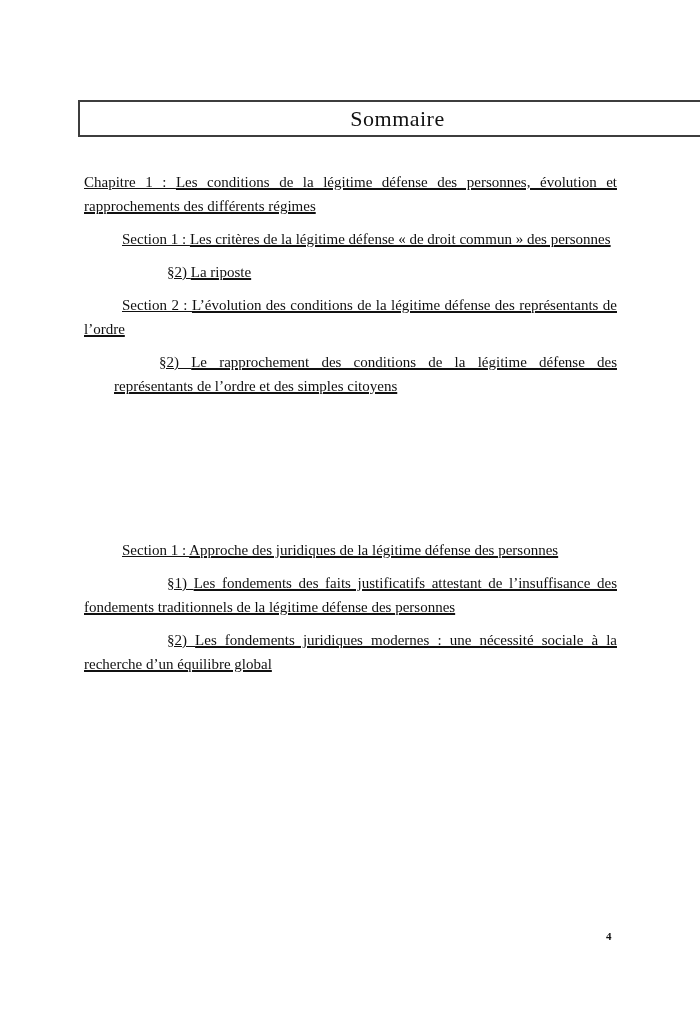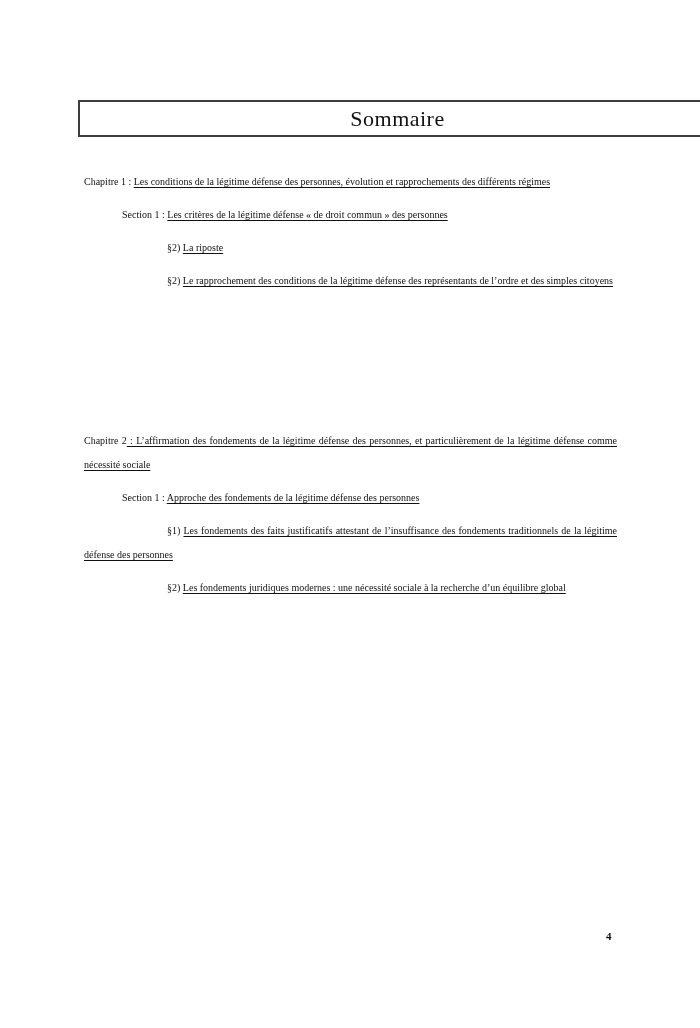--- a/index.html
+++ b/index.html
@@ -24,29 +24,30 @@
   }
   .title-box .title-text {
     font-size: 22px;
     letter-spacing: 0.5px;
     color: #111111;
   }
   .content {
     position: absolute;
     left: 84px; top: 170px;
     width: 533px;
-    font-size: 10px;
+    font-size: 15px;
     line-height: 24px;
     text-align: justify;
+    text-decoration: underline;
   }
   p.toc-entry { margin: 0 0 9px 0; }
   p.chapitre { text-indent: 0; }
   p.section  { text-indent: 38px; }
   p.para     { text-indent: 83px; }
-  p.para-hang { margin-left: 38px; text-indent: 45px; }
+  p.para-hang { margin-left: 30px; text-indent: 45px; }
   p.mt4 { margin-top: 4px; }
   p.mt5 { }
   .spacer { height: 127px; }
   .ul {
     text-decoration: underline;
     text-decoration-thickness: 1.3px;
     text-underline-offset: 2px;
   }
   .page-number {
     position: absolute;
@@ -68,29 +69,29 @@
   <div class="content">
 
     <p class="toc-entry chapitre"><span>Chapitre 1 : </span><span class="ul">Les conditions de la légitime défense des personnes, évolution et rapprochements des différents régimes</span></p>
 
     <p class="toc-entry section"><span>Section 1 : </span><span class="ul">Les critères de la légitime défense « de droit commun » des personnes</span></p>
 
 
     <p class="toc-entry para"><span>§2) </span><span class="ul">La riposte</span></p>
 
 
+    <p class="toc-entry section"><span>Section 2 : </span><span class="ul">L’évolution des conditions de la légitime défense des représentants de l’ordre</span></p>
 
 
     <p class="toc-entry para-hang"><span>§2) </span><span class="ul">Le rapprochement des conditions de la légitime défense des représentants de l’ordre et des simples citoyens</span></p>
 
     <div class="spacer"></div>
 
-    <p class="toc-entry chapitre"><span>Chapitre 2</span><span class="ul"> : L’affirmation des fondements de la légitime défense des personnes, et particulièrement de la légitime défense comme nécessité sociale</span></p>
 
-    <p class="toc-entry section mt4"><span>Section 1 : </span><span class="ul">Approche des fondements de la légitime défense des personnes</span></p>
+    <p class="toc-entry section mt4"><span>Section 1 : </span><span class="ul">Approche des juridiques de la légitime défense des personnes</span></p>
 
     <p class="toc-entry para mt5"><span>§1) </span><span class="ul">Les fondements des faits justificatifs attestant de l’insuffisance des fondements traditionnels de la légitime défense des personnes</span></p>
 
     <p class="toc-entry para"><span>§2) </span><span class="ul">Les fondements juridiques modernes : une nécessité sociale à la recherche d’un équilibre global</span></p>
 
   </div>
 
   <div class="page-number">4</div>
 
 </div>

